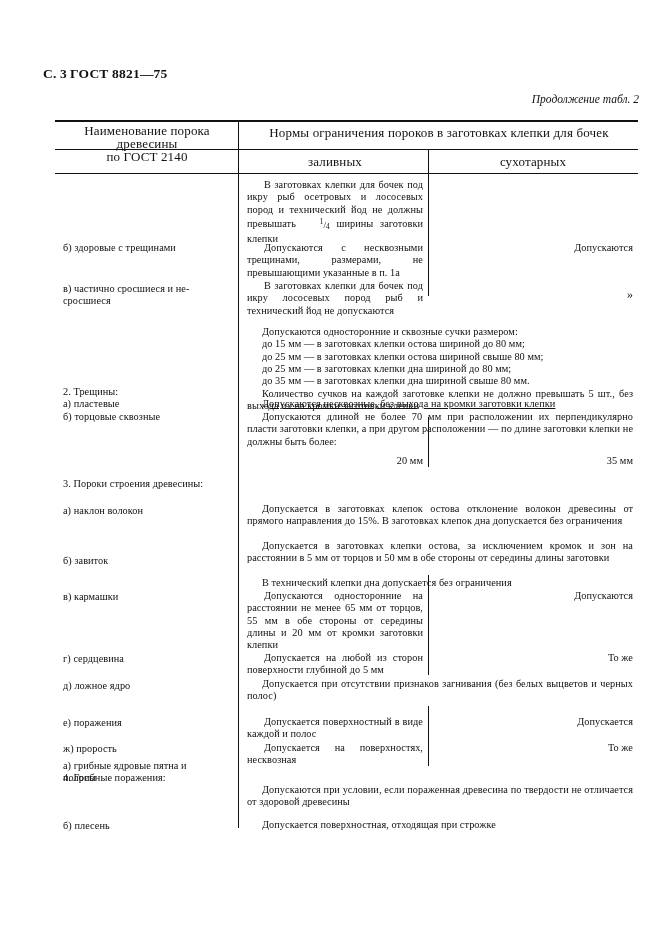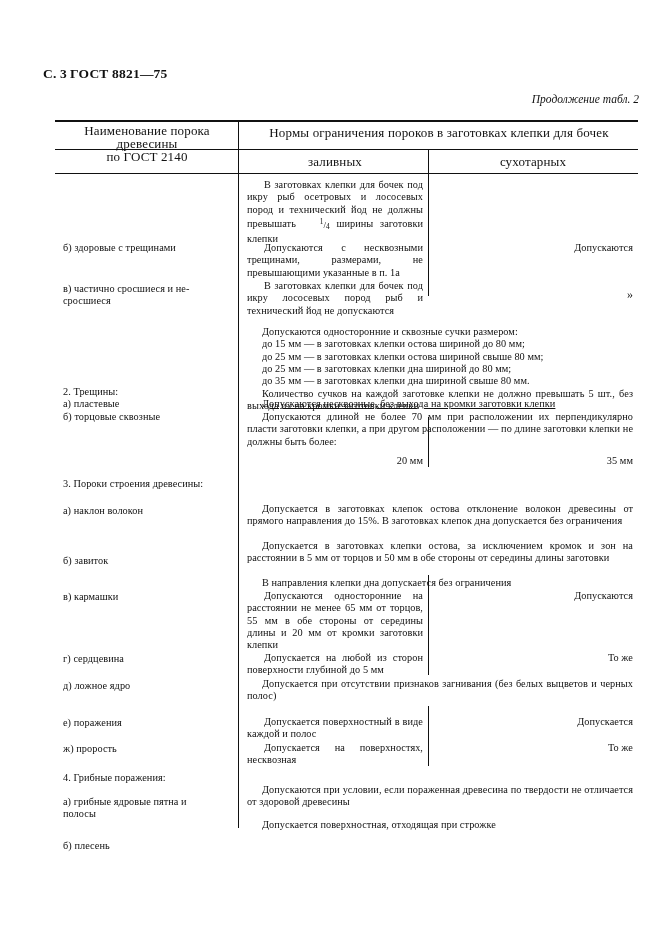--- a/index.html
+++ b/index.html
@@ -198,21 +198,21 @@
     <div class="c col-b ctr" style="top:335px;">20 мм</div>
     <div class="c col-c ctr" style="top:335px;">35 мм</div>
 
     <div class="c col-a" style="top:358px;">3. Пороки строения древесины:</div>
 
     <div class="c col-a" style="top:385px;">а) наклон  волокон</div>
     <div class="c col-bc just ind" style="top:383px;">Допускается в заготовках клепок остова отклонение волокон древесины от прямого направления до 15%. В заготовках клепок дна допускается без ограничения</div>
 
     <div class="c col-a" style="top:423px;margin-top:12px;">б) завиток</div>
     <div class="c col-bc just ind" style="top:420px;">Допускается в заготовках клепки остова, за исключением кромок и зон на расстоянии в 5 мм от торцов и 50 мм в обе стороны от середины длины заготовки</div>
-    <div class="c col-bc ind" style="top:457px;">В направления клепки дна допускается без ограничения</div>
+    <div class="c col-bc ind" style="top:457px;">В технический клепки дна допускается без ограничения</div>
 
     <div class="c col-a" style="top:471px;">в) кармашки</div>
     <div class="c col-b just ind-b" style="top:470px;">Допускаются односторонние на расстоянии не менее 65 мм от торцов, 55 мм в обе стороны от середины длины и 20 мм от кромки заготовки клепки</div>
     <div class="c col-c ctr" style="top:470px;">Допускаются</div>
 
     <div class="c col-a" style="top:533px;">г) сердцевина</div>
     <div class="c col-b just ind-b" style="top:532px;">Допускается на любой из сторон поверхности глубиной до 5 мм</div>
     <div class="c col-c ctr" style="top:532px;">То же</div>
 
     <div class="c col-a" style="top:560px;">д) ложное  ядро</div>
@@ -220,23 +220,23 @@
 
     <div class="c col-a" style="top:597px;">е) поражения</div>
     <div class="c col-b just ind-b" style="top:596px;">Допускается поверхностный в виде каждой и полос</div>
     <div class="c col-c ctr" style="top:596px;">Допускается</div>
 
     <div class="c col-a" style="top:623px;">ж)  прорость</div>
     <div class="c col-b just ind-b" style="top:622px;">Допускается на поверхностях, несквозная</div>
     <div class="c col-c ctr" style="top:622px;">То же</div>
 
     <div class="c col-a" style="top:652px;">4. Грибные поражения:</div>
-    <div class="c col-a just" style="top:676px;">
+    <div class="c col-a just" style="top:640px;">
       <div>а) грибные  ядровые  пятна  и</div>
       <div>полосы</div>
     </div>
     <div class="c col-bc just ind" style="top:664px;">Допускаются при условии, если пораженная древесина по твердости не отличается от здоровой древесины</div>
 
-    <div class="c col-a" style="top:700px;margin-top:20px;">б) плесень</div>
+    <div class="c col-a" style="top:700px;">б) плесень</div>
     <div class="c col-bc ind" style="top:699px;">Допускается поверхностная, отходящая при строжке</div>
 
   </div>
 </div>
 
 </body></html>

